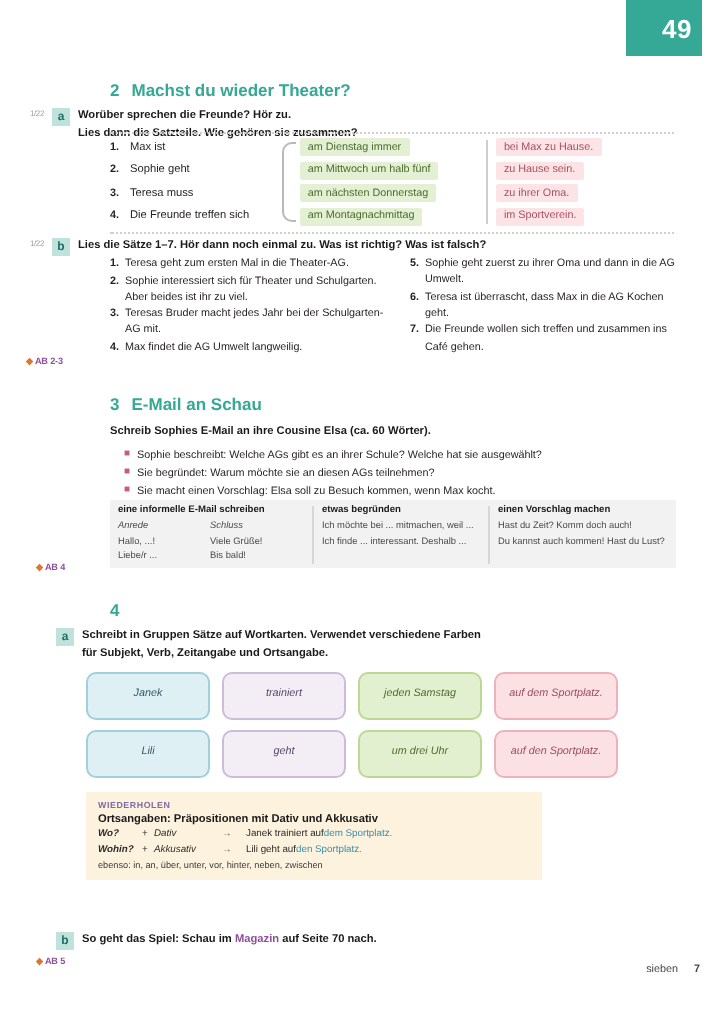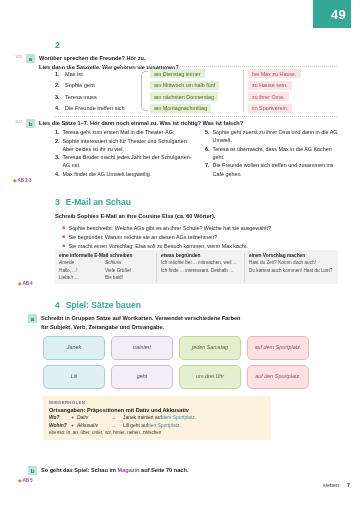--- a/index.html
+++ b/index.html
@@ -150,20 +150,21 @@
 </head>
 <body>
 
 <div class="page">
 
   <div class="page-badge">49</div>
 
   <div class="sec" style="top:40px">
     <div class="sec-head">
       <span class="sec-num">2</span>
+      <span class="sec-title">Machst du wieder Theater?</span>
     </div>
   </div>
 
   <div class="sec" style="top:54px">
     <div class="task-row">
       <span class="audio">1/22</span>
       <span class="chip">a</span>
       <span class="task-body">
         <div>Worüber sprechen die Freunde? Hör zu.</div>
         <div>Lies dann die Satzteile. Wie gehören sie zusammen?</div>
@@ -333,21 +334,20 @@
   </div>
 
   <div class="ab-tag" style="left:18px; top:281px">
     <span class="arrow">◆</span>
     <span>AB 4</span>
   </div>
 
   <div class="sec" style="top:300px">
     <div class="sec-head">
       <span class="sec-num">4</span>
-      <span class="sec-title">Spiel: Sätze bauen</span>
     </div>
   </div>
 
   <div class="sec" style="top:314px">
     <div class="task-row" style="padding-left:28px;">
       <span class="chip">a</span>
       <span class="task-body">
         <div>Schreibt in Gruppen Sätze auf Wortkarten. Verwendet verschiedene Farben</div>
         <div>für Subjekt, Verb, Zeitangabe und Ortsangabe.</div>
       </span>

